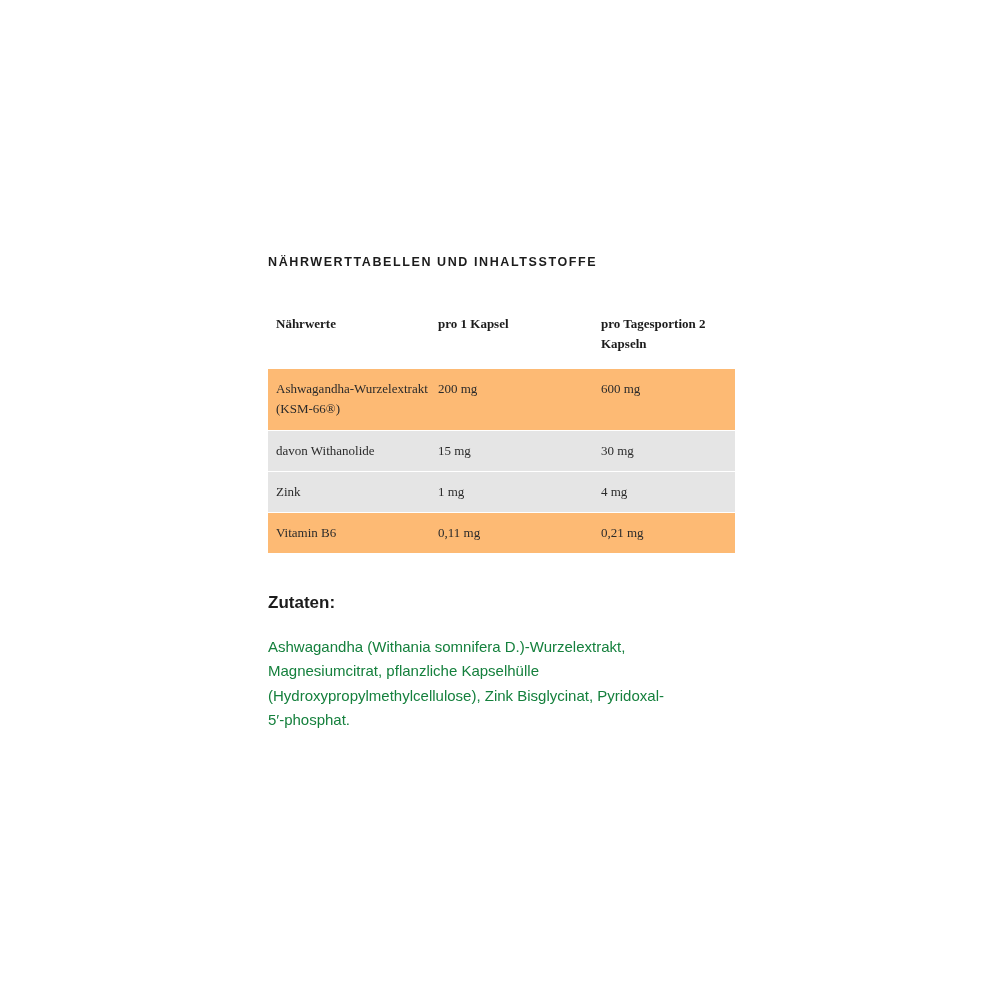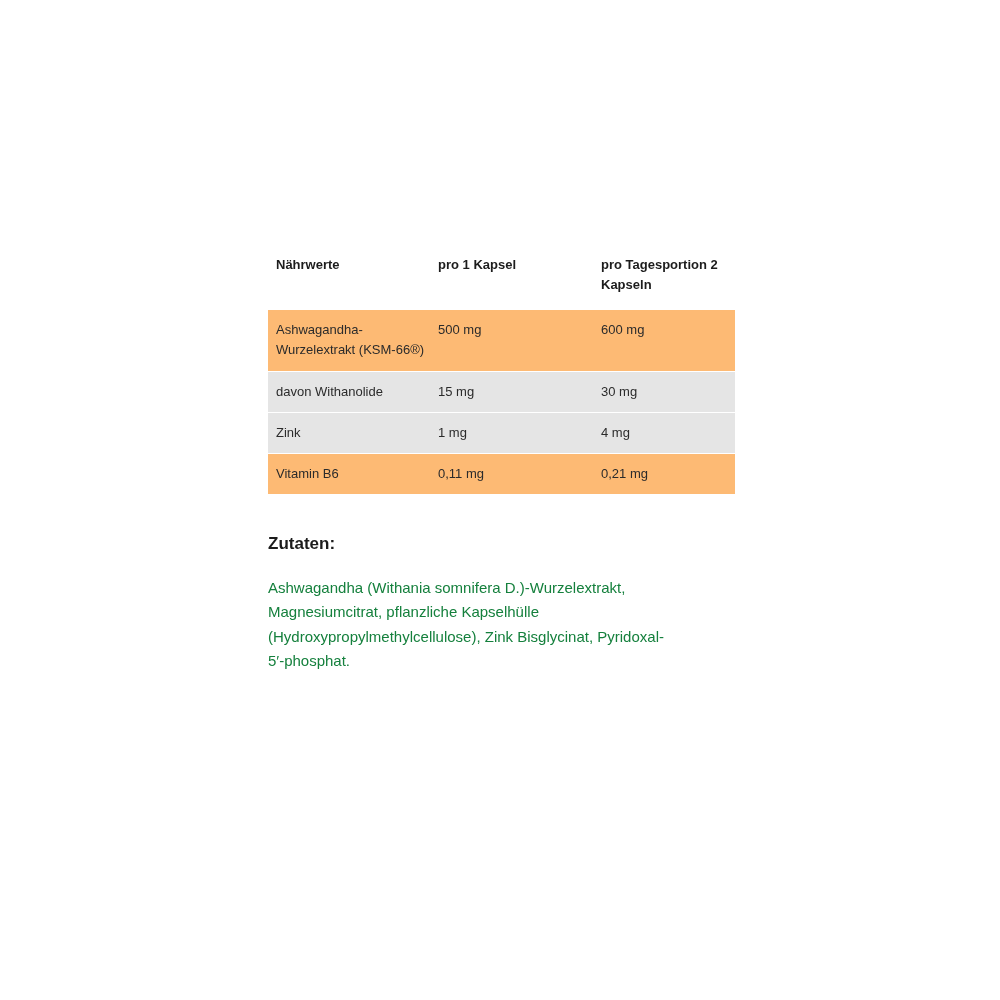--- a/index.html
+++ b/index.html
@@ -40,20 +40,21 @@
     table-layout: fixed;
   }
   table.nutri th, table.nutri td {
     text-align: left;
     vertical-align: top;
     padding: 10px 0 10px 8px;
     font-size: 13px;
     line-height: 1.55;
     color: #2b2b2b;
     font-weight: normal;
+    font-family: Liberation Serif, serif;
   }
   table.nutri th {
     font-weight: bold;
     font-size: 13px;
     color: #1c1c1c;
     padding-bottom: 14px;
     padding-top: 0;
   }
   col.c1 { width: 162px; }
   col.c2 { width: 163px; }
@@ -80,38 +81,39 @@
     width: 400px;
     margin: 0;
   }
 </style>
 </head>
 <body>
 
 <div class="page">
   <div class="content">
 
+    <div class="section-title">NÄHRWERTTABELLEN UND INHALTSSTOFFE</div>
 
     <table class="nutri">
       <colgroup>
         <col class="c1">
           <col class="c2">
           <col class="c3">
       </colgroup>
       <thead>
         <tr>
           <th>Nährwerte</th>
           <th>pro 1 Kapsel</th>
           <th>pro Tagesportion 2 Kapseln</th>
         </tr>
       </thead>
       <tbody>
         <tr class="shaded">
           <td>Ashwagandha-Wurzelextrakt (KSM-66®)</td>
-          <td>500 mg</td>
+          <td>200 mg</td>
           <td>600 mg</td>
         </tr>
         <tr class="plain">
           <td>davon Withanolide</td>
           <td>15 mg</td>
           <td>30 mg</td>
         </tr>
         <tr class="plain">
           <td>Zink</td>
           <td>1 mg</td>

